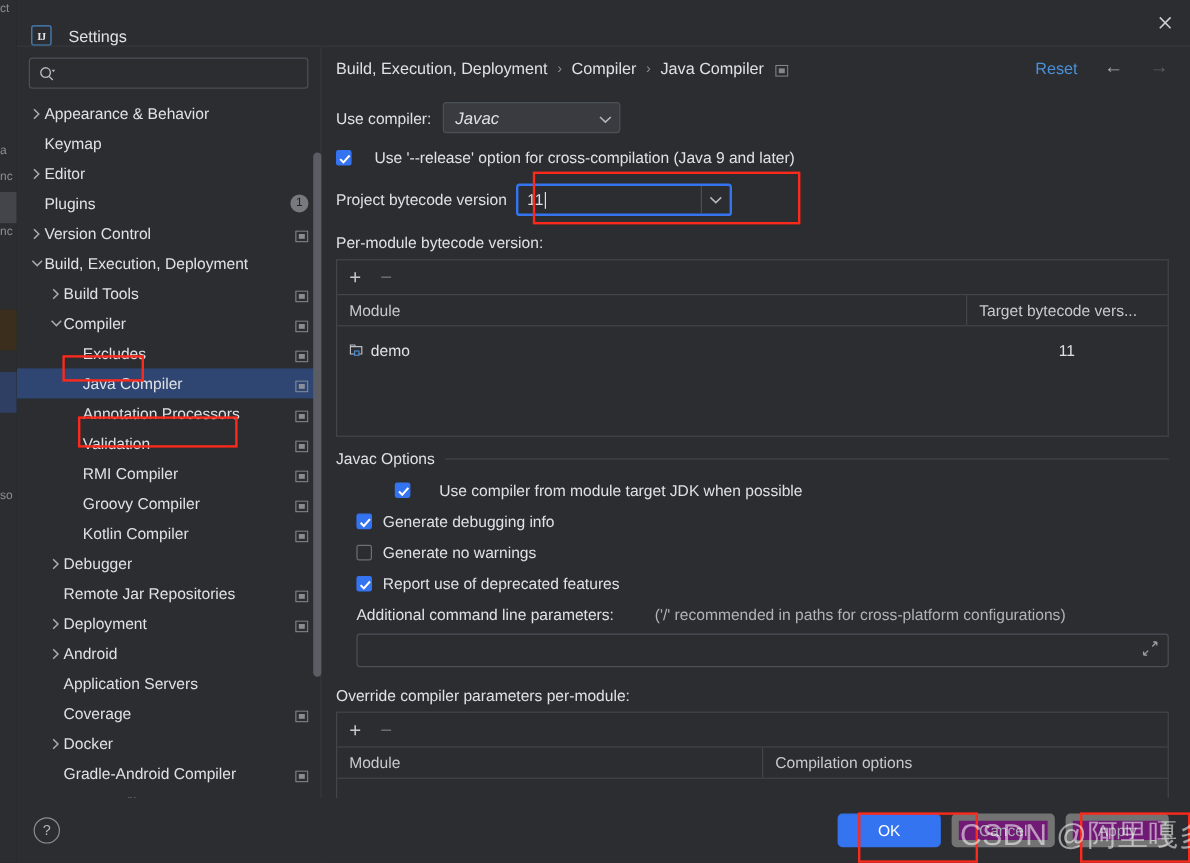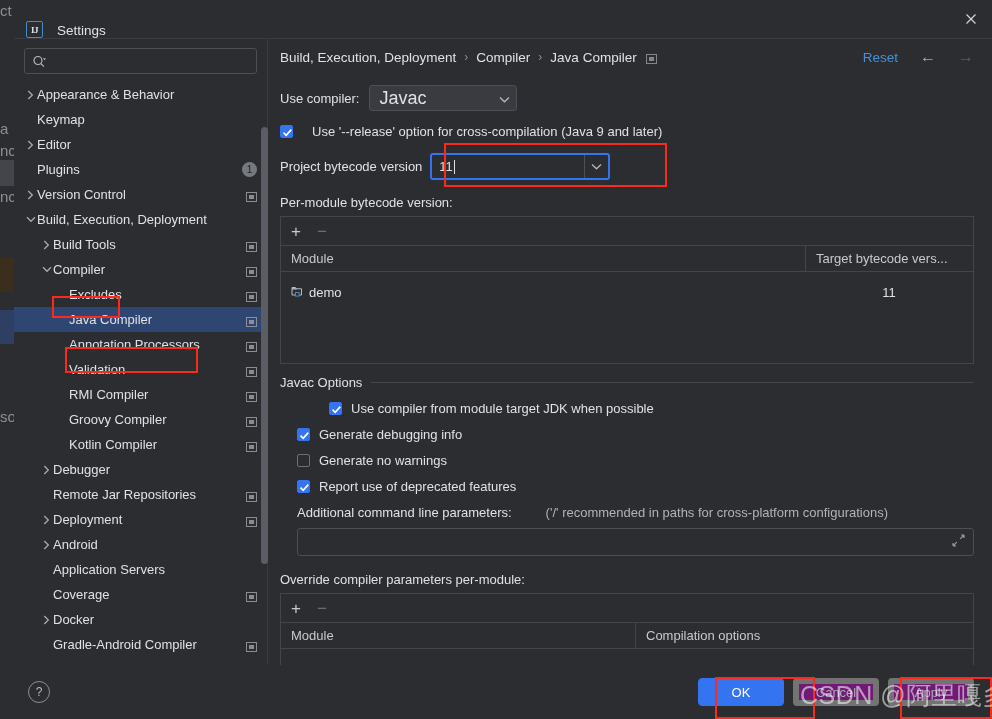--- a/index.html
+++ b/index.html
@@ -8,21 +8,21 @@
     overflow: hidden;
     background: #2b2d30;
     font-family: "Liberation Sans", sans-serif;
     font-size: 13px;
     color: #dfe1e5;
   }
 
   
   #bg-ide { position: absolute; inset: 0; background: #1e1f22; }
   .bg-left-strip { position: absolute; left: 0; top: 0; width: 14px; height: 719px; background: #2b2d30; }
-  .bg-frag { position: absolute; font-size: 15px; color: #8b8f95; white-space: nowrap; }
+  .bg-frag { position: absolute; font-size: 10px; color: #8b8f95; white-space: nowrap; }
   .bg-sel { position: absolute; left: 0; width: 14px; background: #43454a; }
   .bg-brown { position: absolute; left: 0; width: 14px; background: #3b2e1d; }
   .bg-blue { position: absolute; left: 0; width: 14px; background: #2f3f64; }
   .bg-right-strip { position: absolute; right: 0; top: 0; width: 6px; height: 719px; background: #2b2d30; }
   .bg-right-mark { position: absolute; right: 1px; width: 4px; height: 4px; background: #9a7b4f; }
 
   
   #dialog {
     position: absolute; left: 14px; top: 0;
     width: 978px; height: 719px;
@@ -110,21 +110,21 @@
 
   .content { padding: 6px 18px 0 12px; }
   .row { display: flex; align-items: center; }
 
   .lbl { font-size: 13px; color: #dfe1e5; }
   .combo {
     height: 26px; border: 1px solid #4b4f56; border-radius: 3px;
     background: #393b40; display: flex; align-items: center;
     padding: 0 6px 0 9px; cursor: pointer; position: relative;
   }
-  .combo .val { font-size: 18px; color: #dfe1e5; }
+  .combo .val { font-size: 14px; color: #dfe1e5; font-style: italic; }
   .combo .chev { margin-left: auto; padding-left: 12px; color: #b4b7bc; }
 
   .combo-edit {
     height: 27px; width: 180px;
     border: 2px solid #3574f0; border-radius: 3px;
     background: #2b2d30; display: flex; align-items: center;
     padding: 0 0 0 7px; position: relative;
   }
   .combo-edit .val { font-size: 13px; color: #dfe1e5; }
   .caret { display: inline-block; width: 1px; height: 14px; background: #dfe1e5; margin-left: 1px; }
@@ -535,21 +535,21 @@
             <span class="td" style="flex:0 0 168px; justify-content:center;">11</span>
           </div>
         </div>
 
         <div class="group-sep" style="margin-top:11px;">
           <span class="gl">Javac Options</span>
           <span class="gline"></span>
         </div>
 
         <div style="padding-left:17px;">
-          <div class="row" style="margin-top:11px; gap:9px;padding-left:32px;">
+          <div class="row" style="margin-top:11px; gap:24px;padding-left:32px;">
             <span class="cb on">
               <svg width="11" height="11" viewBox="0 0 11 11">
                   <path d="M1.5 5.6 L4.2 8.3 L9.3 2.6" stroke="#ffffff" stroke-width="1.7" fill="none"></path>
                 </svg>
             </span>
             <span class="lbl">Use compiler from module target JDK when possible</span>
           </div>
           <div class="row" style="margin-top:11px; gap:9px;">
             <span class="cb on">
               <svg width="11" height="11" viewBox="0 0 11 11">

